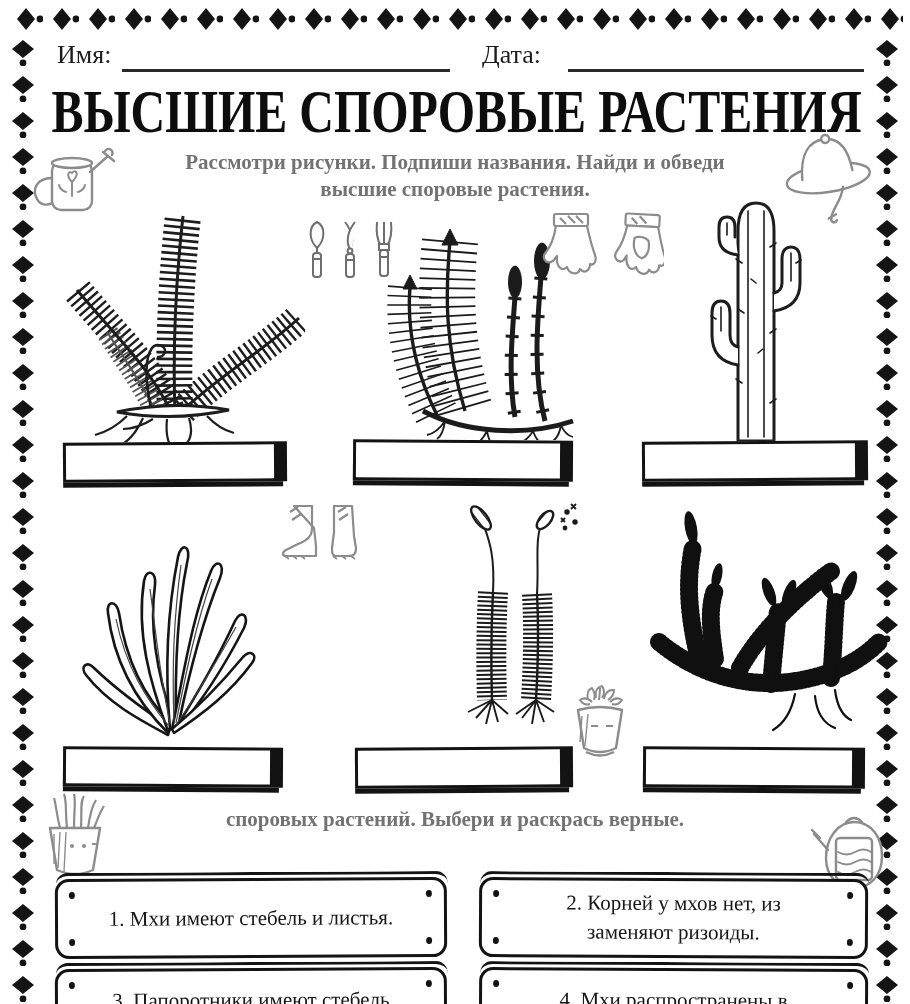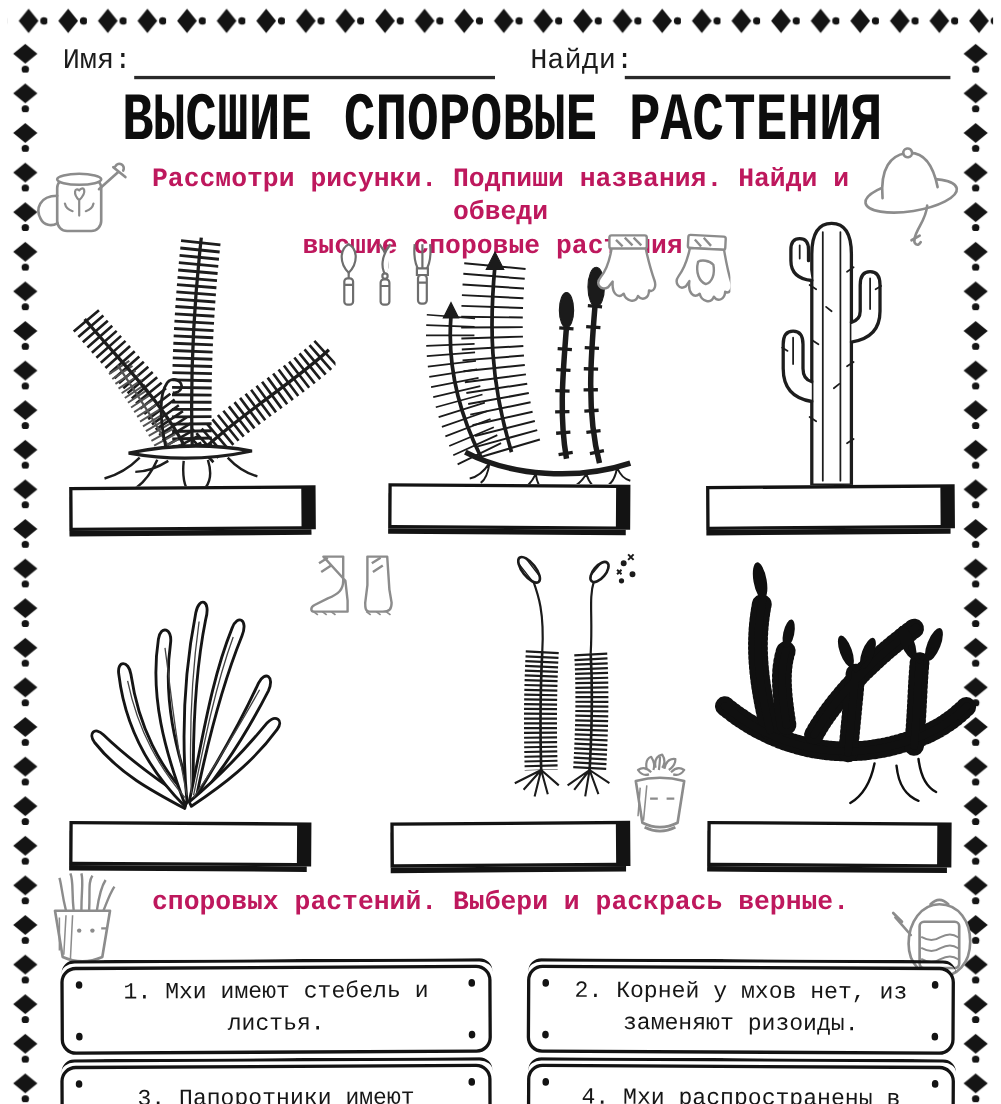--- a/index.html
+++ b/index.html
@@ -1,32 +1,32 @@
 <!DOCTYPE html>
 <html><head>
 <meta charset="utf-8">
 <style>
   *{margin:0;padding:0;box-sizing:border-box}
   html,body{background:#fff}
   .page{position:relative;width:910px;height:1004px;background:#fff;overflow:hidden;
-        font-family:Liberation Mono, monospace;color:#161616}
+        font-family:Liberation Serif, serif;color:#161616}
   svg{display:block}
   .abs{position:absolute}
 
   
   .bord{position:absolute}
 
   
   .fieldlabel{position:absolute;font-size:26px;font-weight:500;color:#1c1c1c}
   .fieldline{position:absolute;border-bottom:3px solid #2a2a2a;height:0}
   .title{position:absolute;left:45px;right:42px;top:76px;text-align:center;
          font-size:48px;font-weight:bold;letter-spacing:0px;white-space:nowrap;
          transform:scaleY(1.28);transform-origin:top center;color:#0d0d0d}
 
-  .instr{position:absolute;text-align:center;font-weight:bold;font-size:24px;line-height:1.27;color:#be185d}
+  .instr{position:absolute;text-align:center;font-weight:bold;font-size:21px;line-height:1.27;color:#737373}
   .instr span{display:block}
 
   
   .abox{position:absolute;background:#fff;border:3px solid #131313;border-right:13px solid #131313;
         box-shadow:-2px 7px 0 -2px #131313}
   .r1{transform:rotate(-0.4deg)} .r2{transform:rotate(0.35deg)}
 
   
   .plaque{position:absolute;background:#fff;border:3px solid #131313;border-radius:14px;
           display:flex;flex-direction:column;align-items:center;justify-content:center;
@@ -62,21 +62,21 @@
   </svg>
   <svg class="bord" style="left:9px;top:30px" width="28" height="974">
     <rect width="28" height="974" fill="url(#pat-v)"></rect>
   </svg>
   <svg class="bord" style="left:873px;top:30px" width="28" height="974">
     <rect width="28" height="974" fill="url(#pat-v)"></rect>
   </svg>
 
   <div class="fieldlabel" style="left:57px;top:40px">Имя:</div>
   <div class="fieldline" style="left:122px;top:69px;width:328px"></div>
-  <div class="fieldlabel" style="left:482px;top:40px">Найди:</div>
+  <div class="fieldlabel" style="left:482px;top:40px">Дата:</div>
   <div class="fieldline" style="left:568px;top:69px;width:296px"></div>
 
   <div class="title">ВЫСШИЕ СПОРОВЫЕ РАСТЕНИЯ</div>
 
   <div class="instr" style="left:125px;right:125px;top:149px">
     <span>Рассмотри рисунки. Подпиши названия. Найди и обведи</span>
     <span>высшие споровые растения.</span>
   </div>
 
   <svg class="abs" style="left:26px;top:146px" width="94" height="72" viewBox="0 0 94 72">

